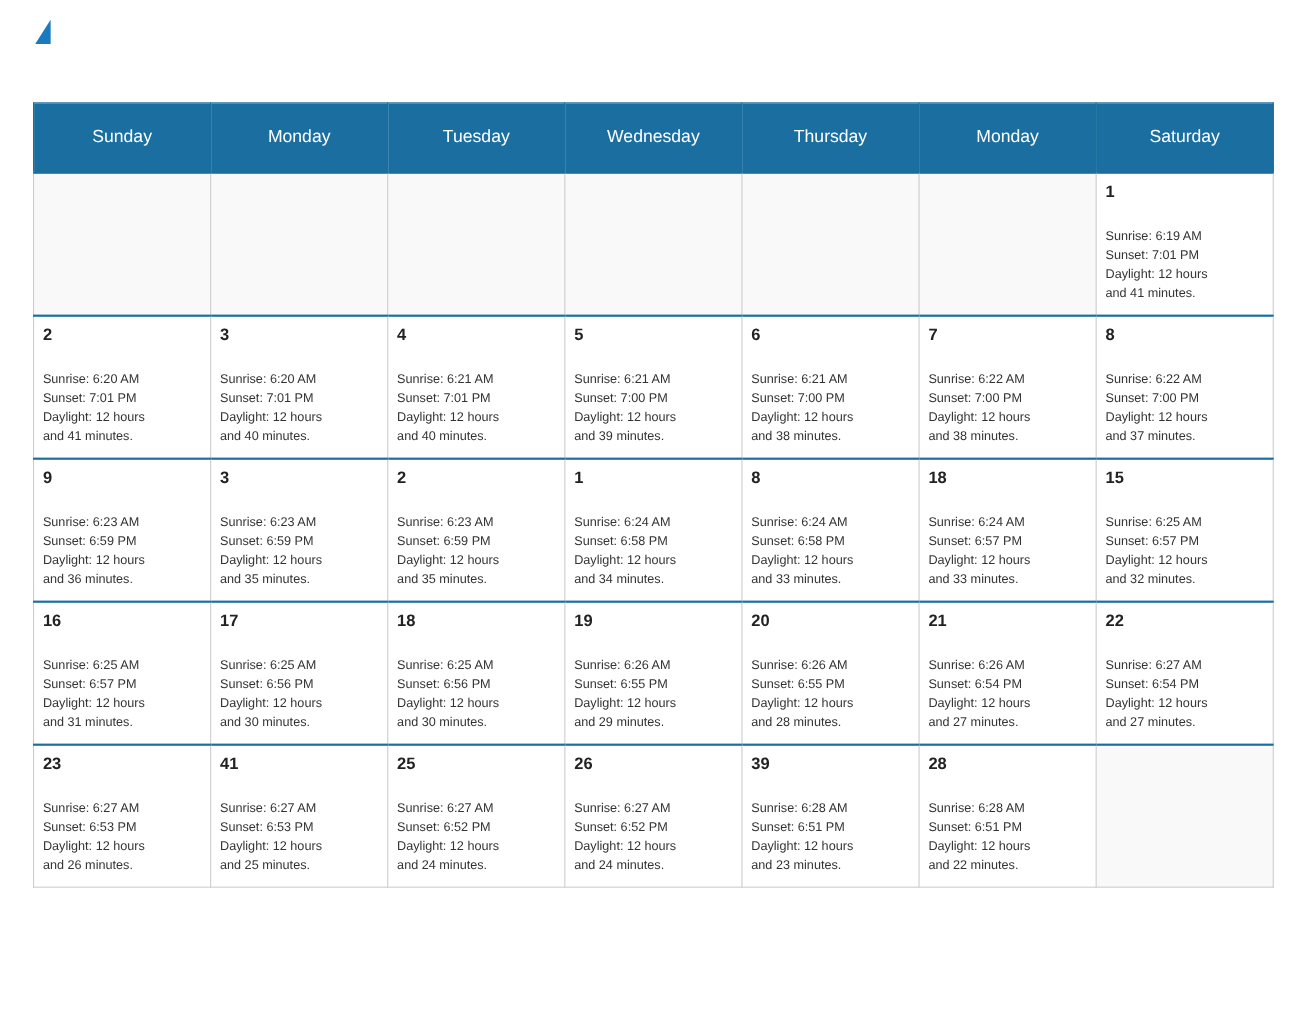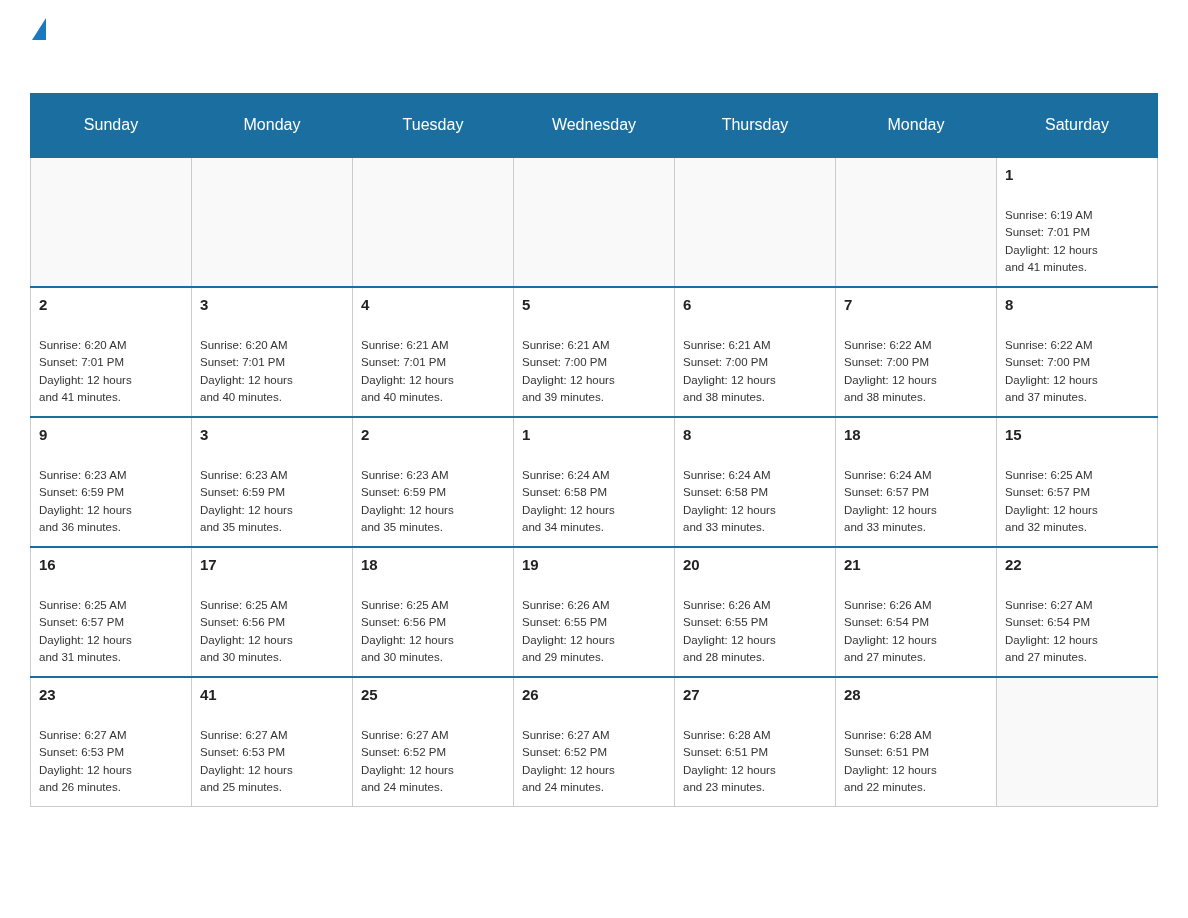--- a/index.html
+++ b/index.html
@@ -247,21 +247,21 @@
         </td>
         <td>
           <span class="day-num">25</span>
           <div class="day-info">Sunrise: 6:27 AM<br>Sunset: 6:52 PM<br>Daylight: 12 hours<br>and 24 minutes.</div>
         </td>
         <td>
           <span class="day-num">26</span>
           <div class="day-info">Sunrise: 6:27 AM<br>Sunset: 6:52 PM<br>Daylight: 12 hours<br>and 24 minutes.</div>
         </td>
         <td>
-          <span class="day-num">27</span>
+          <span class="day-num">39</span>
           <div class="day-info">Sunrise: 6:28 AM<br>Sunset: 6:51 PM<br>Daylight: 12 hours<br>and 23 minutes.</div>
         </td>
         <td>
           <span class="day-num">28</span>
           <div class="day-info">Sunrise: 6:28 AM<br>Sunset: 6:51 PM<br>Daylight: 12 hours<br>and 22 minutes.</div>
         </td>
         <td class="empty-cell"></td>
       </tr>
     </tbody>
 </table>

